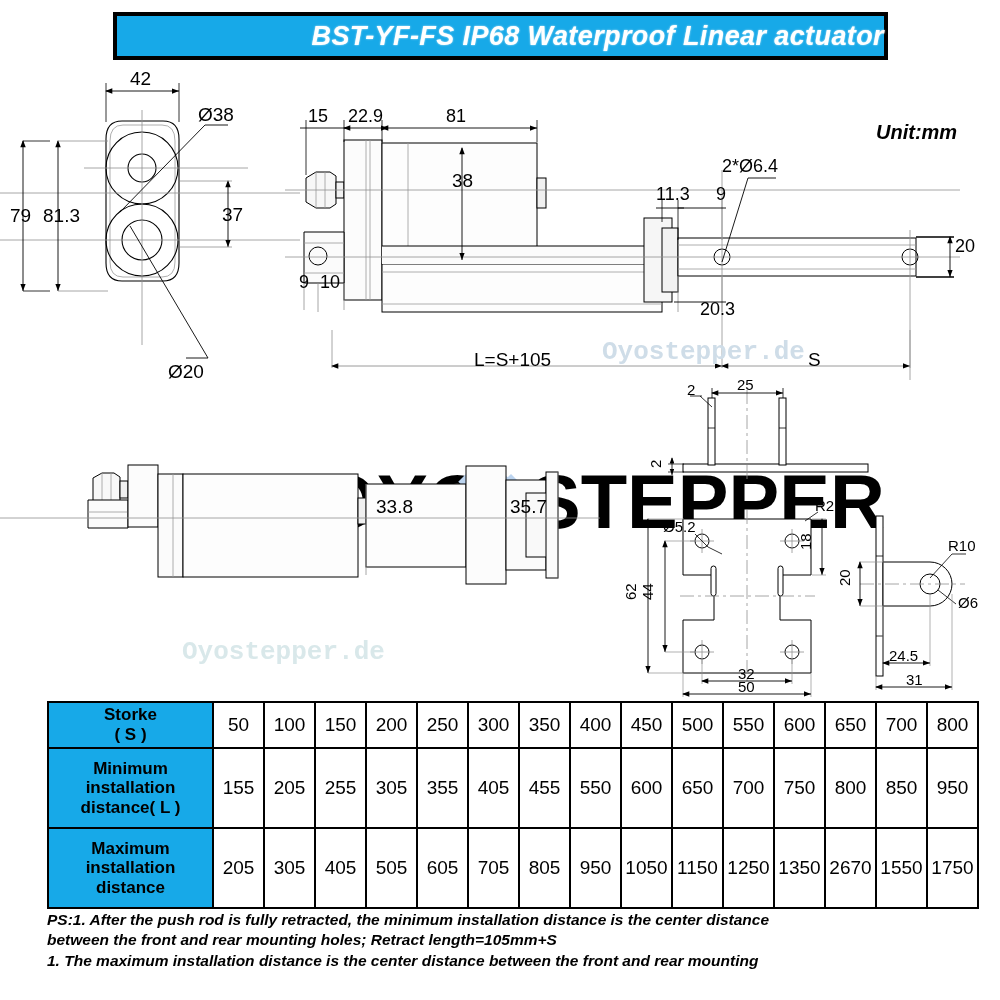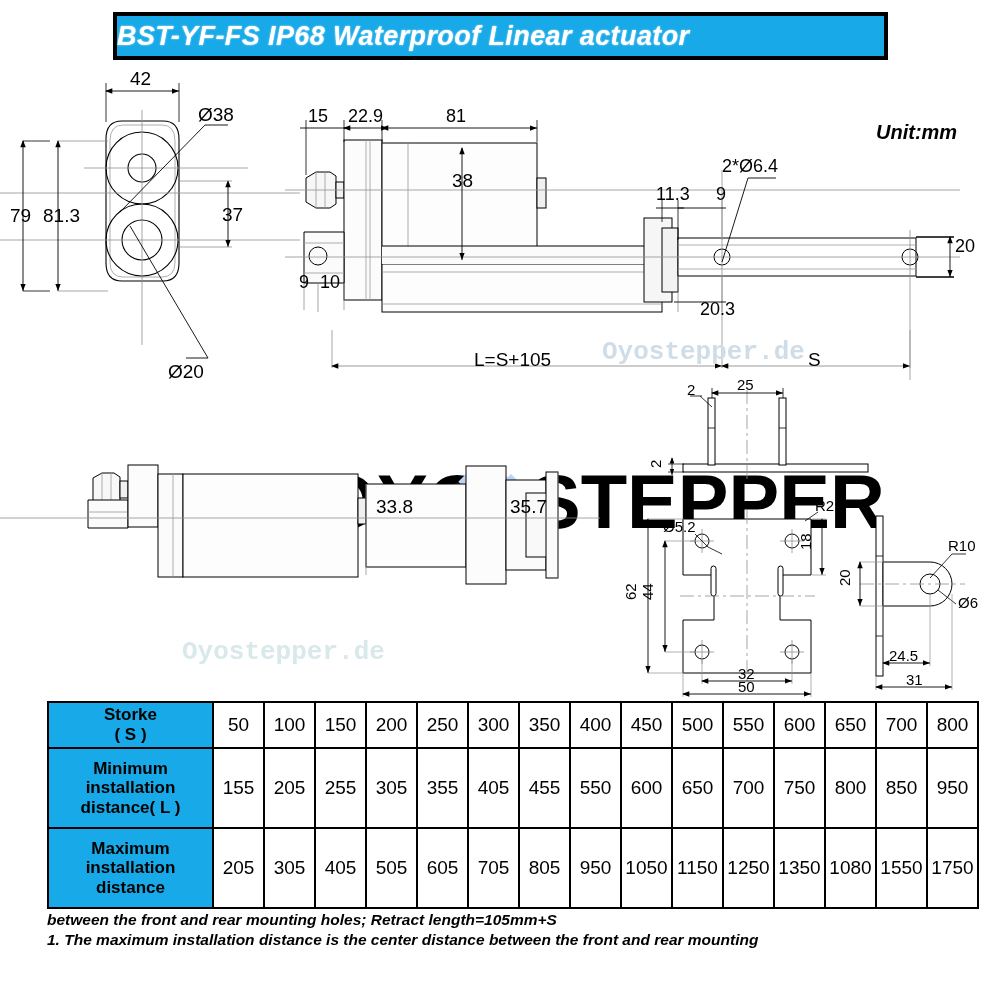--- a/index.html
+++ b/index.html
@@ -3,21 +3,21 @@
 <meta charset="utf-8">
 <style>
   html,body{margin:0;padding:0;background:#ffffff;}
   body{width:1000px;height:1000px;position:relative;overflow:hidden;
        font-family:"Liberation Sans",sans-serif;color:#000;}
 
   
   #title-bar{
     position:absolute;left:113px;top:12px;width:775px;height:48px;
     background:#17a9e8;border:4px solid #000;box-sizing:border-box;
-    display:flex;align-items:center;justify-content:flex-start;
+    display:flex;align-items:center;justify-content:flex-end;
   }
   #title-text{
     font-size:27px;font-weight:bold;font-style:italic;color:#ffffff;
     letter-spacing:.4px;white-space:nowrap;
     text-shadow:0 0 2px rgba(255,255,255,.8);
   }
 
   
   #unit-label{
     position:absolute;left:876px;top:121px;font-size:20px;font-weight:bold;
@@ -457,23 +457,24 @@
       <td>405</td>
       <td>505</td>
       <td>605</td>
       <td>705</td>
       <td>805</td>
       <td>950</td>
       <td>1050</td>
       <td>1150</td>
       <td>1250</td>
       <td>1350</td>
-      <td>1080</td>
+      <td>2670</td>
       <td>1550</td>
       <td>1750</td>
     </tr>
   </tbody>
 </table>
 
 <div id="ps-notes">
+  <div>PS:1. After the push rod is fully retracted, the minimum installation distance is the center distance</div>
   <div>between the front and rear mounting holes; Retract length=105mm+S</div>
   <div>1. The maximum installation distance is the center distance between the front and rear mounting</div>
 </div>
 
 </body></html>

